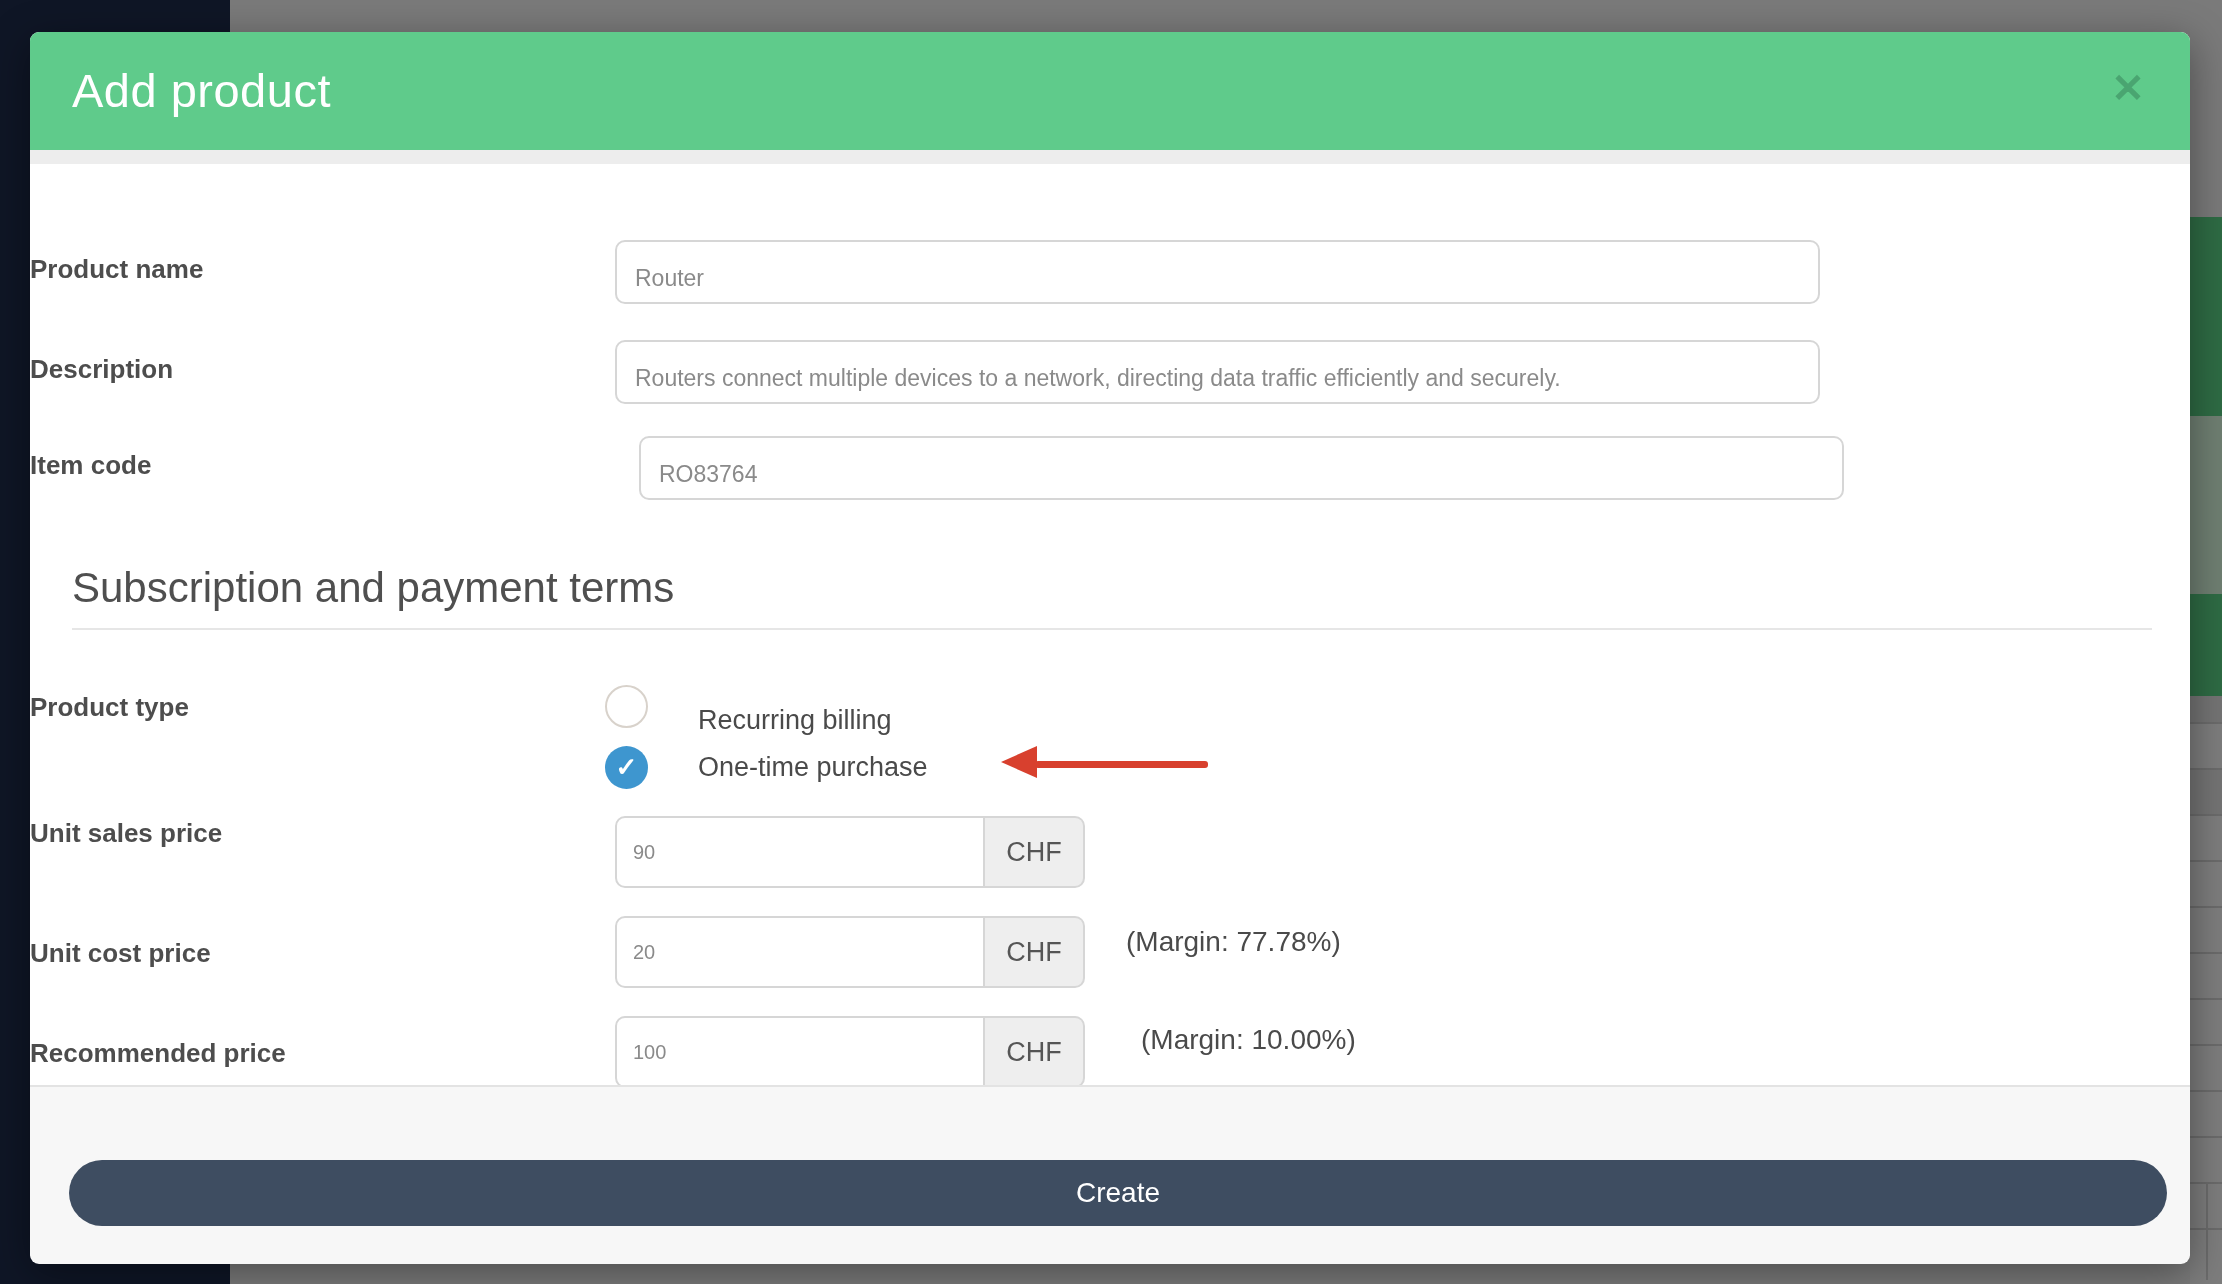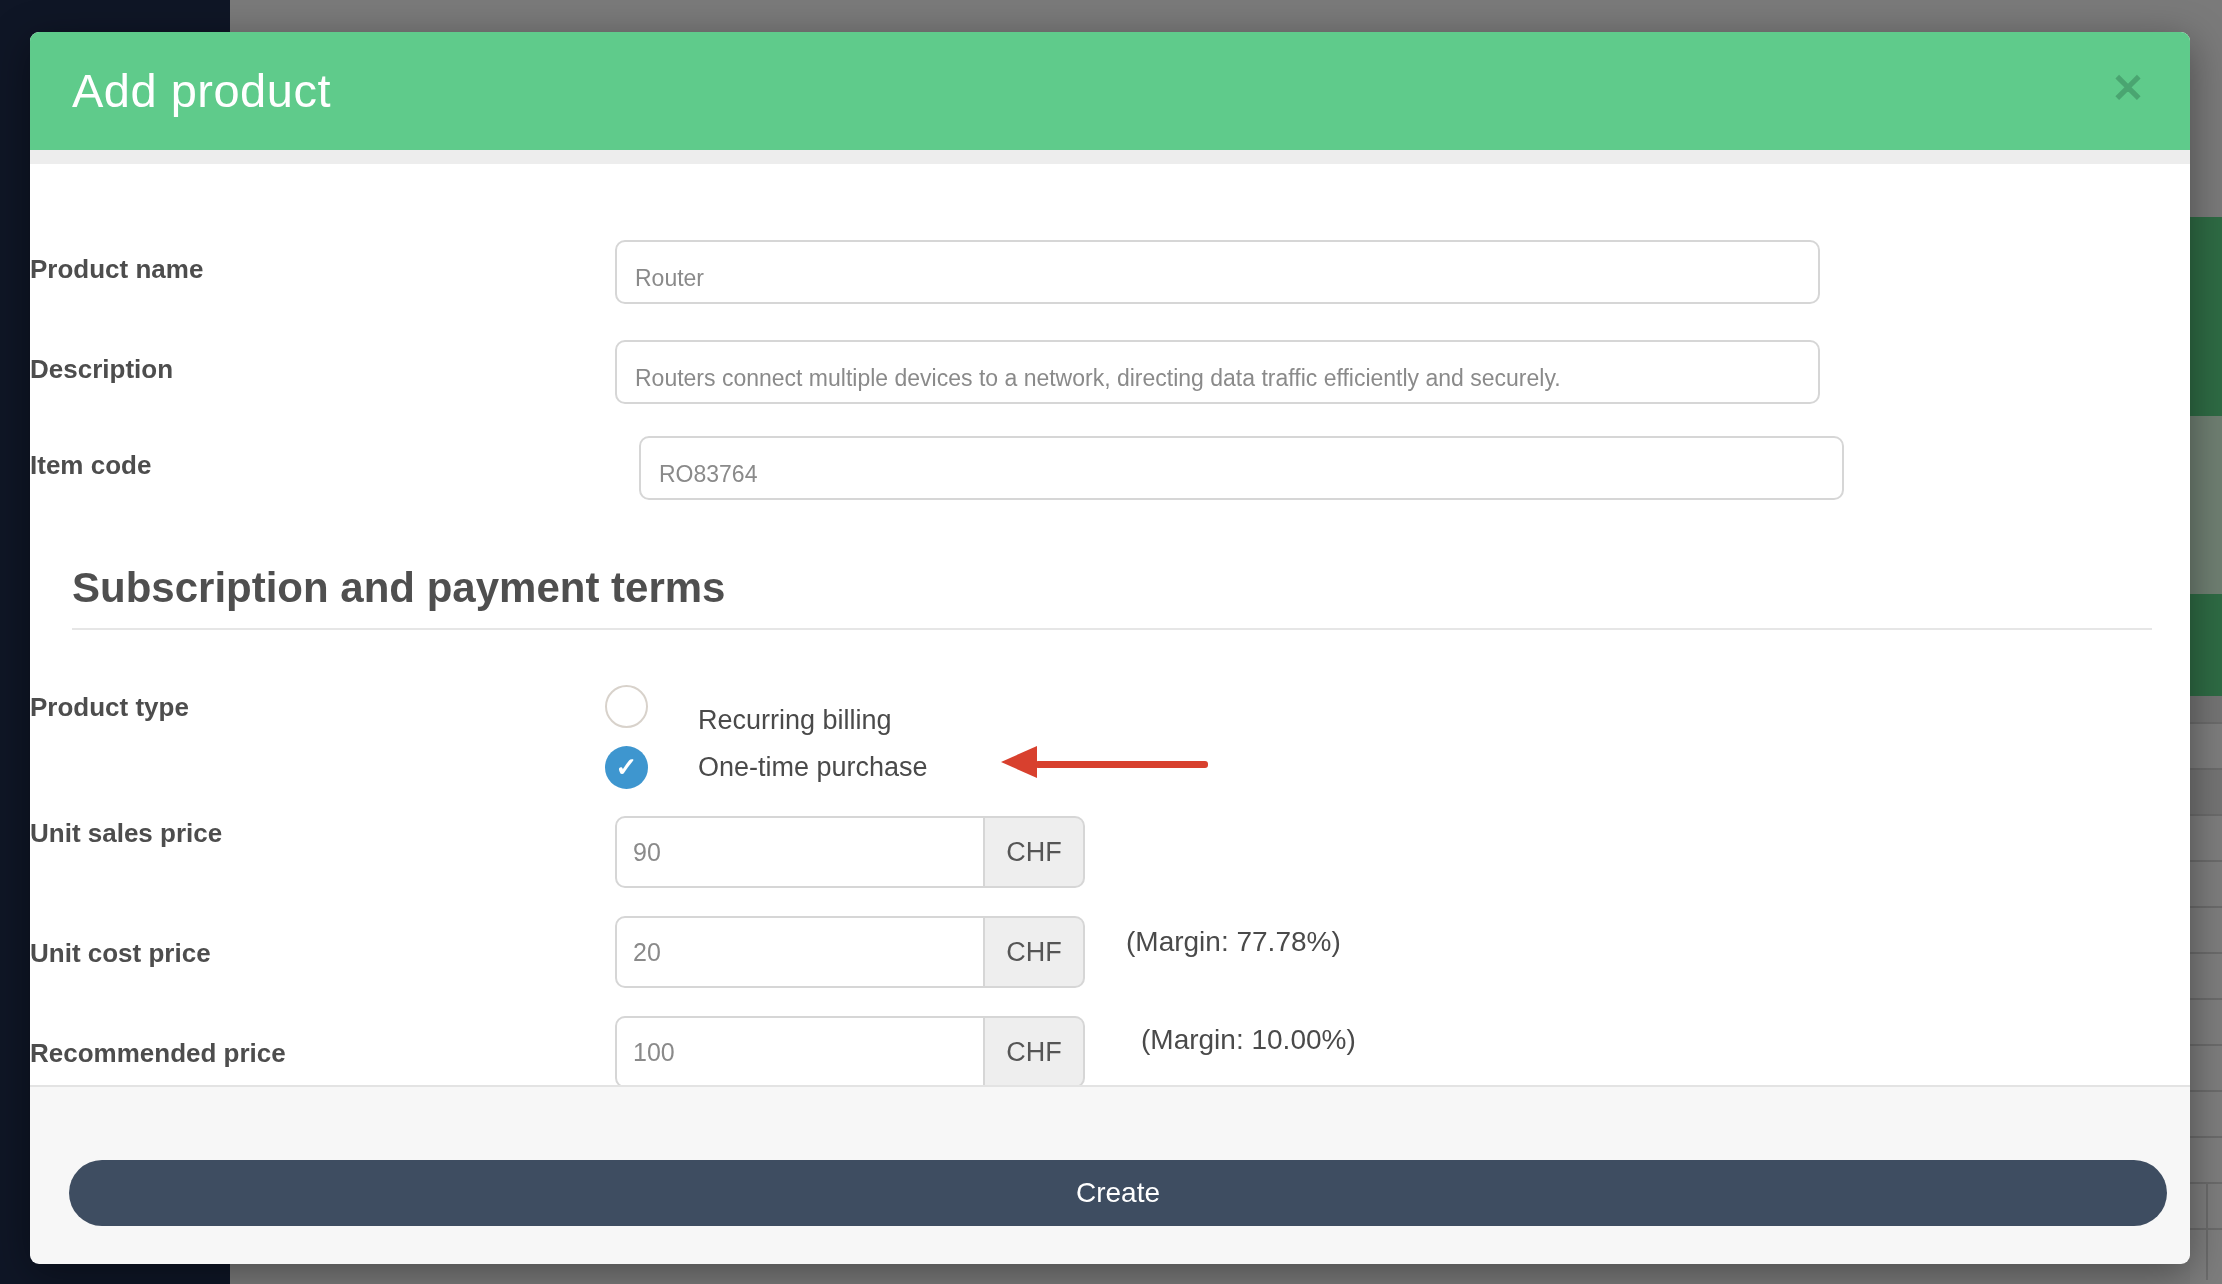--- a/index.html
+++ b/index.html
@@ -44,21 +44,21 @@
     font-size:26px;font-weight:700;color:#4d4d4d;
   }
   .tinput{
     position:absolute;left:585px;width:1205px;height:64px;
     border:2px solid #d6d6d6;border-radius:10px;background:#fff;
     font-family:"Liberation Sans",sans-serif;font-size:23px;color:#8a8a8a;
     padding:12px 0 0 18px;box-sizing:border-box;outline:none;
   }
   .sec-heading{
     position:absolute;left:42px;top:532px;
-    font-size:42px;font-weight:700;color:#4f4f4f;
+    font-size:42px;font-weight:400;color:#4f4f4f;
   }
   .sec-rule{position:absolute;left:42px;top:596px;width:2080px;height:2px;background:#e6e6e6;}
   
   .radio{
     position:absolute;left:575px;width:43px;height:43px;border-radius:50%;
     box-sizing:border-box;cursor:pointer;
   }
   .radio.unchecked{background:#fff;border:2px solid #d8d2cb;}
   .radio.checked{background:#3e96cf;border:none;color:#fff;
     text-align:center;line-height:43px;font-size:26px;font-weight:700;}
@@ -67,21 +67,21 @@
   }
   
   .arrow-line{position:absolute;left:1005px;top:729px;width:173px;height:7px;background:#d8402e;border-radius:3px;}
   .arrow-head{position:absolute;left:971px;top:714px;width:0;height:0;
     border-right:36px solid #d8402e;border-top:16px solid transparent;border-bottom:16px solid transparent;}
   
   .pgroup{position:absolute;left:585px;width:470px;height:72px;display:flex;}
   .pinput{
     width:370px;height:72px;box-sizing:border-box;
     border:2px solid #d6d6d6;border-radius:10px 0 0 10px;background:#fff;
-    font-family:"Liberation Sans",sans-serif;font-size:25px;color:#8a8a8a;
+    font-family:"Liberation Sans",sans-serif;font-size:20px;color:#8a8a8a;
     padding:0 0 0 16px;outline:none;
   }
   .paddon{
     width:100px;height:72px;box-sizing:border-box;
     border:2px solid #d6d6d6;border-left:none;border-radius:0 10px 10px 0;
     background:#eeeeee;color:#555555;font-size:27px;
     display:flex;align-items:center;justify-content:center;
   }
   .margin-note{position:absolute;font-size:28px;color:#4a4a4a;}
   

